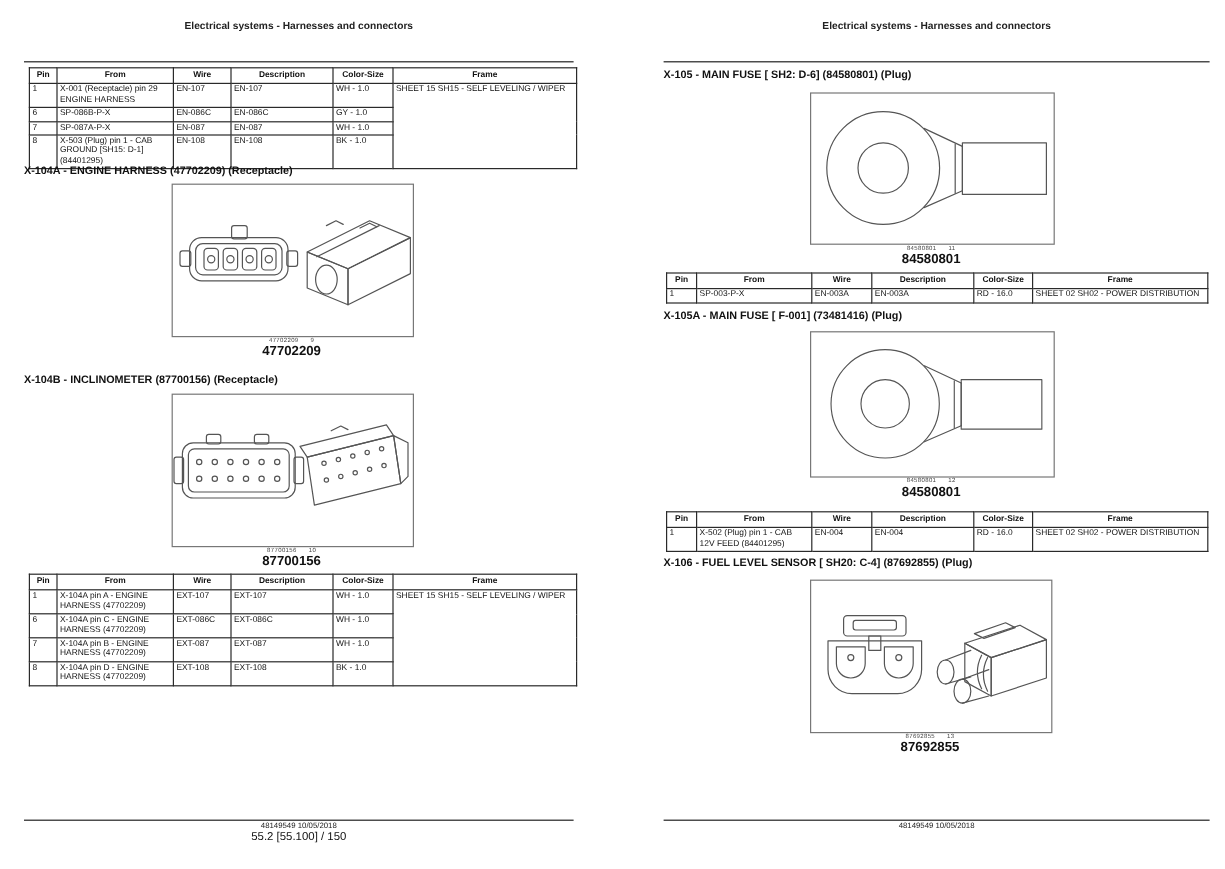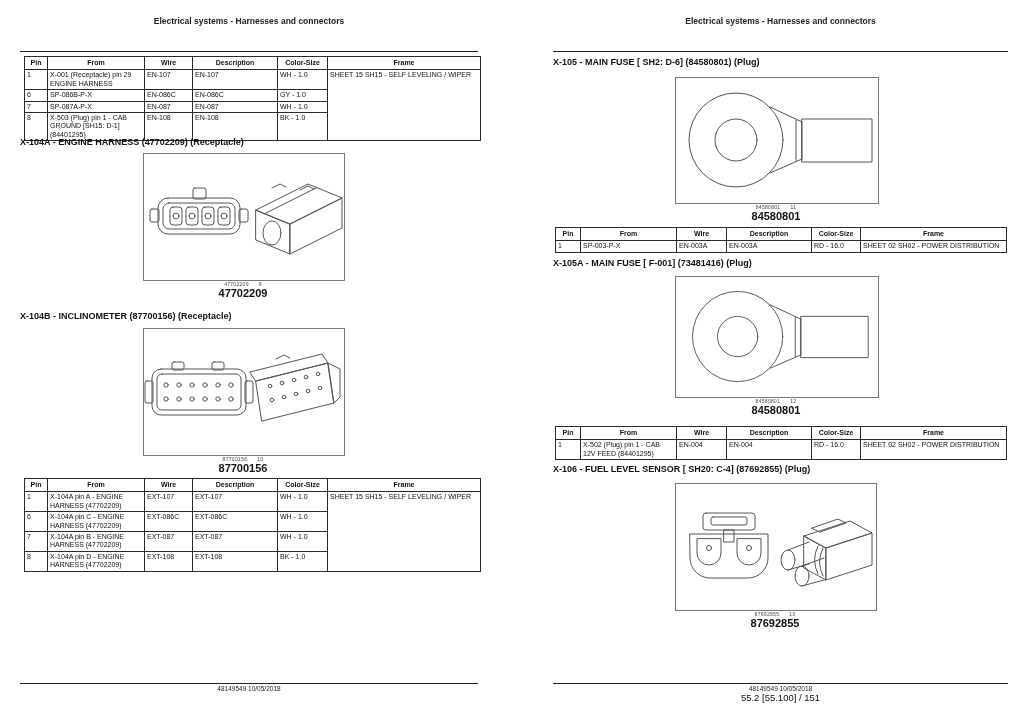--- a/index.html
+++ b/index.html
@@ -208,20 +208,21 @@
         <td>X-104A pin D - ENGINE HARNESS (47702209)</td>
         <td>EXT-108</td>
         <td>EXT-108</td>
         <td>BK - 1.0</td>
       </tr>
     </tbody>
   </table>
 
   <div class="rule" style="left:20px;top:683px;width:458px;"></div>
   <div class="footer-line1" style="left:20px;top:685px;width:458px;">48149549 10/05/2018</div>
+  <div class="footer-line2" style="left:20px;top:692px;width:458px;">55.2 [55.100] / 150</div>
 </div>
 
 <div class="page" id="page-right">
   <div class="hd" style="left:42px;top:16px;width:455px;">Electrical systems - Harnesses and connectors</div>
   <div class="rule" style="left:42px;top:51px;width:455px;"></div>
 
   <div class="sec-title" style="left:42px;top:57px;">X-105 - MAIN FUSE [ SH2: D-6] (84580801) (Plug)</div>
   <div class="figbox" style="left:164px;top:77px;width:202px;height:125px;">
     <svg viewBox="0 0 202 125">
       <g>
@@ -348,14 +349,13 @@
       </g>
     </svg>
   </div>
   <div class="fig-tiny" style="left:164px;top:611px;width:200px;">
     <span>87692855</span><span class="fig-num">13</span>
   </div>
   <div class="fig-cap" style="left:164px;top:617px;width:200px;">87692855</div>
 
   <div class="rule" style="left:42px;top:683px;width:455px;"></div>
   <div class="footer-line1" style="left:42px;top:685px;width:455px;">48149549 10/05/2018</div>
-  <div class="footer-line2" style="left:42px;top:692px;width:455px;">55.2 [55.100] / 151</div>
 </div>
 
 </body></html>

